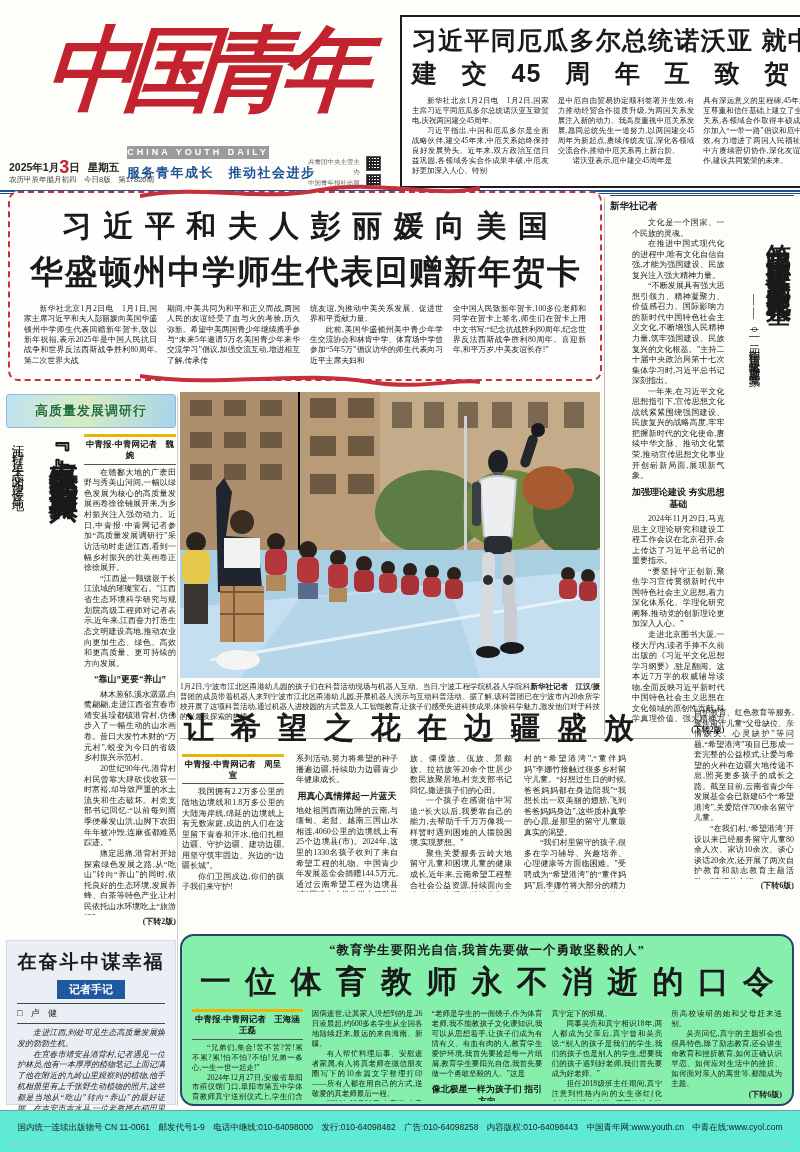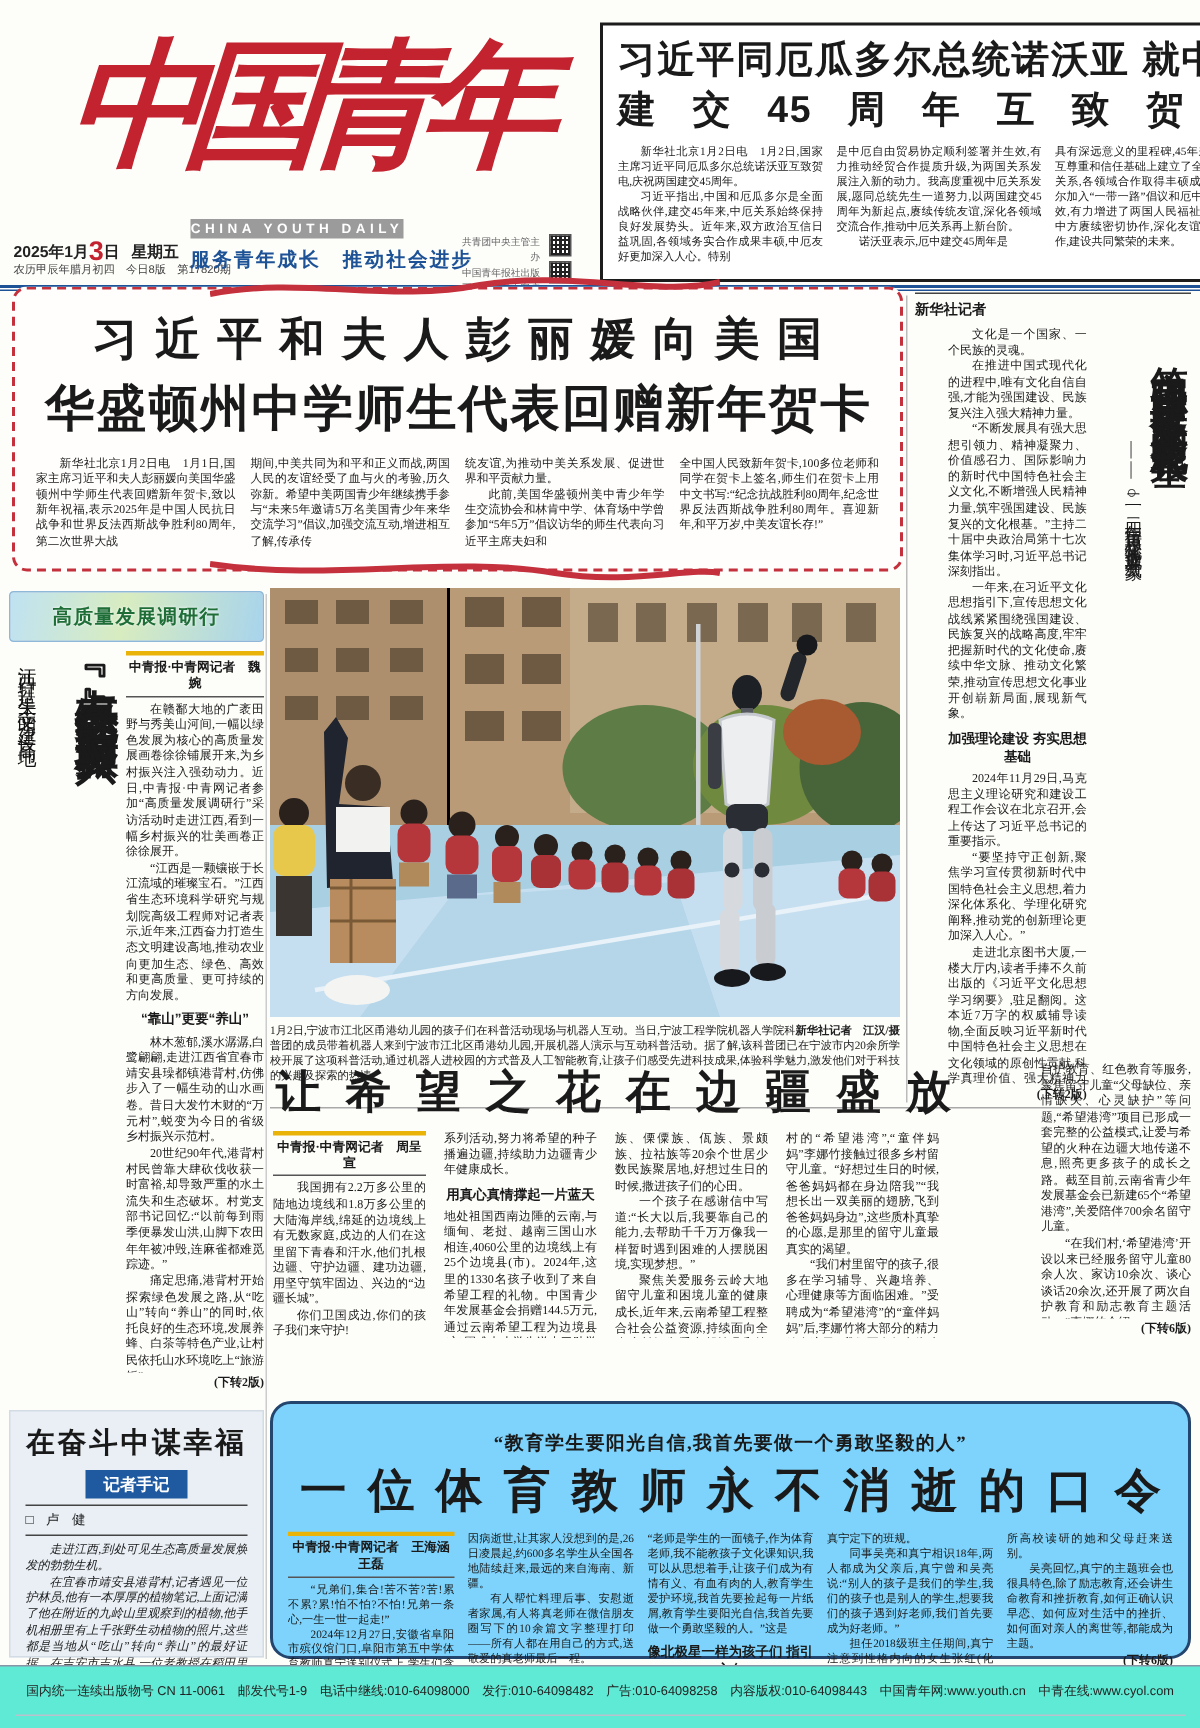--- a/index.html
+++ b/index.html
@@ -100,21 +100,21 @@
     border:1px solid #d3dce5;padding:8px 10px 6px;}
   .nb-title{font-weight:bold;font-size:19px;text-align:center;letter-spacing:2px;}
   .nb-badge{width:max-content;margin:5px auto 4px;background:#1f5aa0;color:#fff;
     font-family:"Liberation Sans",sans-serif;font-weight:bold;font-size:11px;padding:2px 12px;}
   .nb-author{font-size:9px;border-top:1px solid #444;border-bottom:1px solid #444;
     padding:3px 0;margin:3px 0 4px;letter-spacing:3px;}
   .nb-body{font-size:8px;font-style:italic;line-height:1.35;text-align:justify;
     height:86px;overflow:hidden;}
   
   .bs{position:absolute;left:180px;top:934px;width:614px;height:172px;border:2px solid #24456e;
-    border-radius:14px;padding:18px 10px 4px;background:#7dd3fc;}
+    border-radius:14px;padding:6px 10px 4px;background:#86efac;}
   .bs-quote{text-align:center;font-weight:bold;font-size:12.5px;letter-spacing:1px;}
   .bs-headline{margin:2px 8px 6px;font-weight:bold;font-size:31px;text-align:justify;
     text-align-last:justify;font-family:"Liberation Serif",serif;}
   .bs-cols{display:flex;gap:9px;height:92px;overflow:hidden;}
   .bs-col{flex:1;font-size:7.5px;line-height:1.33;text-align:justify;display:flex;flex-direction:column;}
   .bs-body{flex:1;overflow:hidden;}
   
   .footer-band{position:absolute;left:0;top:1110px;width:800px;height:42px;background:#5eead4;
     border-top:1.5px solid #8795a8;}
   .footer-text{margin-top:11px;text-align:center;font-size:8.5px;color:#222;
@@ -380,21 +380,21 @@
     <div class="ms-col ms-c2 cont" data-name="text-column">
       <div data-name="paragraphs">
           <p>系列活动,努力将希望的种子播遍边疆,持续助力边疆青少年健康成长。</p>
         </div>
       <div class="col-subhead" data-name="section-subhead">用真心真情撑起一片蓝天</div>
       <div data-name="paragraphs">
           <p>地处祖国西南边陲的云南,与缅甸、老挝、越南三国山水相连,4060公里的边境线上有25个边境县(市)。2024年,这里的1330名孩子收到了来自希望工程的礼物。中国青少年发展基金会捐赠144.5万元,通过云南希望工程为边境县(市)困难中小学生送去了助学金。</p>
         </div>
     </div>
     <div class="ms-col ms-c3 cont" data-name="text-column">
-        <p>族、傈僳族、佤族、景颇族、拉祜族等20余个世居少数民族聚居地,好想过生日的时候,撒进孩子们的心田。</p>
+        <p>族、傈僳族、佤族、景颇族、拉祜族等20余个世居少数民族聚居地,村党支部书记回忆,撒进孩子们的心田。</p>
         <p>一个孩子在感谢信中写道:“长大以后,我要靠自己的能力,去帮助千千万万像我一样暂时遇到困难的人摆脱困境,实现梦想。”</p>
         <p>聚焦关爱服务云岭大地留守儿童和困境儿童的健康成长,近年来,云南希望工程整合社会公益资源,持续面向全省乡村振兴重点帮扶县和边疆县留守儿童相对集中的社区和乡村实施“希望港湾”公益项目。</p>
       </div>
     <div class="ms-col ms-c4 cont" data-name="text-column">
         <p>村的“希望港湾”,“童伴妈妈”李娜竹接触过很多乡村留守儿童。“好想过生日的时候,爸爸妈妈都在身边陪我”“我想长出一双美丽的翅膀,飞到爸爸妈妈身边”,这些质朴真挚的心愿,是那里的留守儿童最真实的渴望。</p>
         <p>“我们村里留守的孩子,很多在学习辅导、兴趣培养、心理健康等方面临困难。”受聘成为“希望港湾”的“童伴妈妈”后,李娜竹将大部分的精力放在这里,“我们正在努力为孩子创造一个安全温馨、充满关爱的生活和学习空间,陪伴孩子们成长。”</p>
       </div>
     <div class="ms-col5 cont" data-name="text-column">
       <div class="ms-c5body" data-name="paragraphs">
           <p>自护教育、红色教育等服务,聚焦留守儿童“父母缺位、亲情缺失、心灵缺护”等问题,“希望港湾”项目已形成一套完整的公益模式,让爱与希望的火种在边疆大地传递不息,照亮更多孩子的成长之路。截至目前,云南省青少年发展基金会已新建65个“希望港湾”,关爱陪伴700余名留守儿童。</p>

